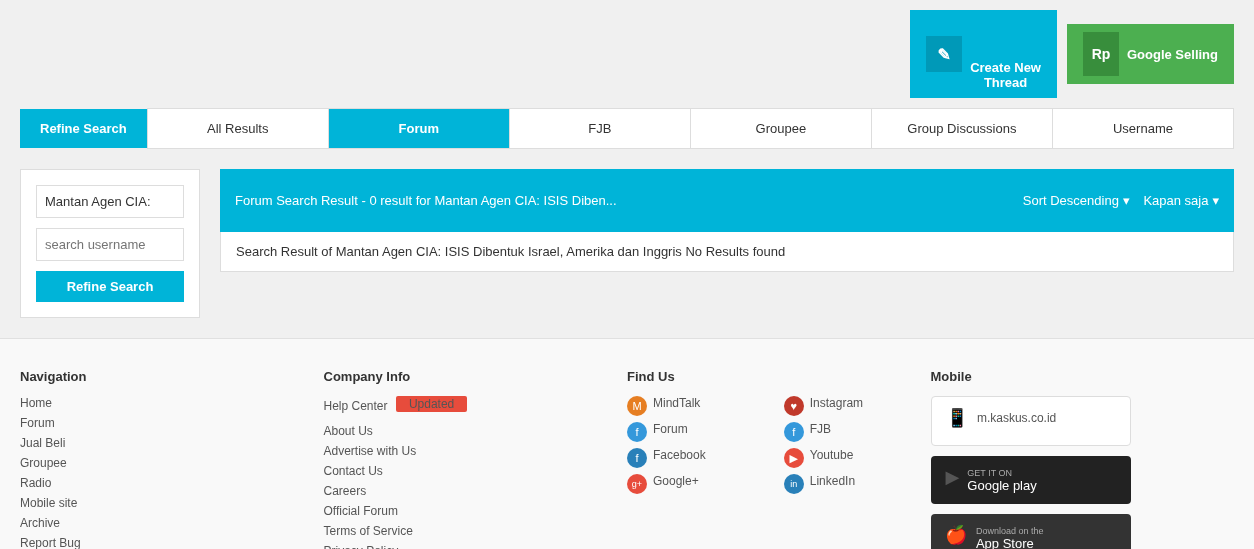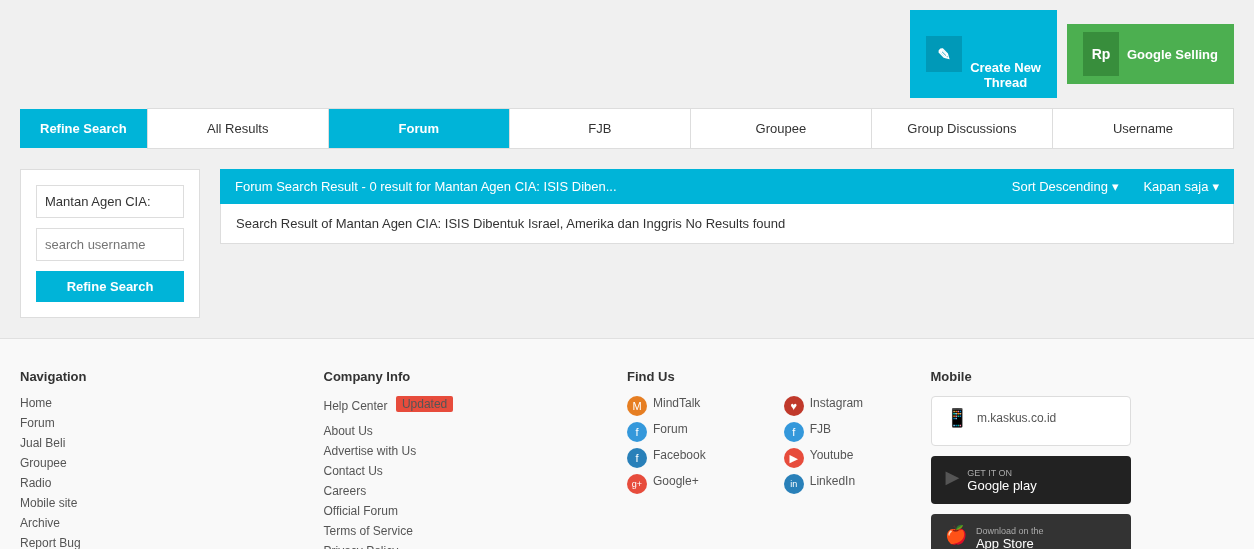--- a/index.html
+++ b/index.html
@@ -145,30 +145,30 @@
       width: 100%;
     }
 
     
     .results-area {
       flex: 1;
     }
     .results-header {
       background: #00b4d8;
       color: white;
-      padding: 10px 15px;
+      padding: 24px 15px;
       display: flex;
       justify-content: space-between;
       align-items: center;
       font-size: 13px;
     }
     .results-header .sort-area {
       display: flex;
       align-items: center;
-      gap: 25px;
+      gap: 14px;
     }
     .sort-dropdown, .time-dropdown {
       display: flex;
       align-items: center;
       gap: 4px;
       cursor: pointer;
     }
     .results-body {
       background: white;
       border: 1px solid #ddd;
@@ -204,21 +204,21 @@
       font-size: 12px;
       margin-bottom: 6px;
       text-decoration: none;
       cursor: pointer;
     }
     .updated-badge {
       display: inline-block !important;
       background: #e74c3c;
       color: white;
       font-size: 10px;
-      padding: 1px 6px;
+      padding: 1px 13px;
       border-radius: 2px;
       margin-left: 5px;
       vertical-align: middle;
     }
 
     
     .find-us-grid {
       display: grid;
       grid-template-columns: 1fr 1fr;
       gap: 6px 10px;

